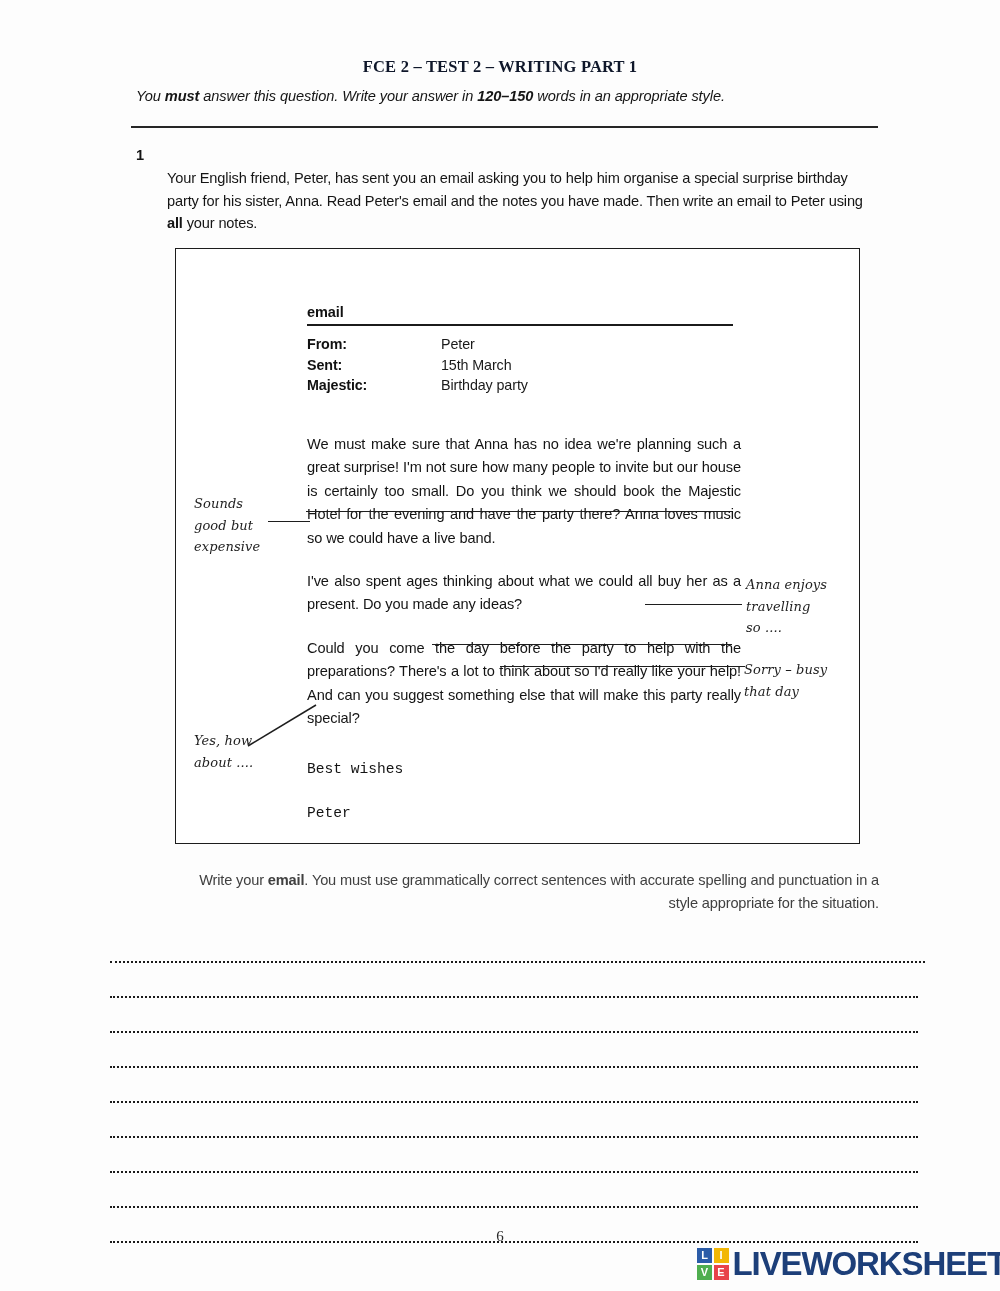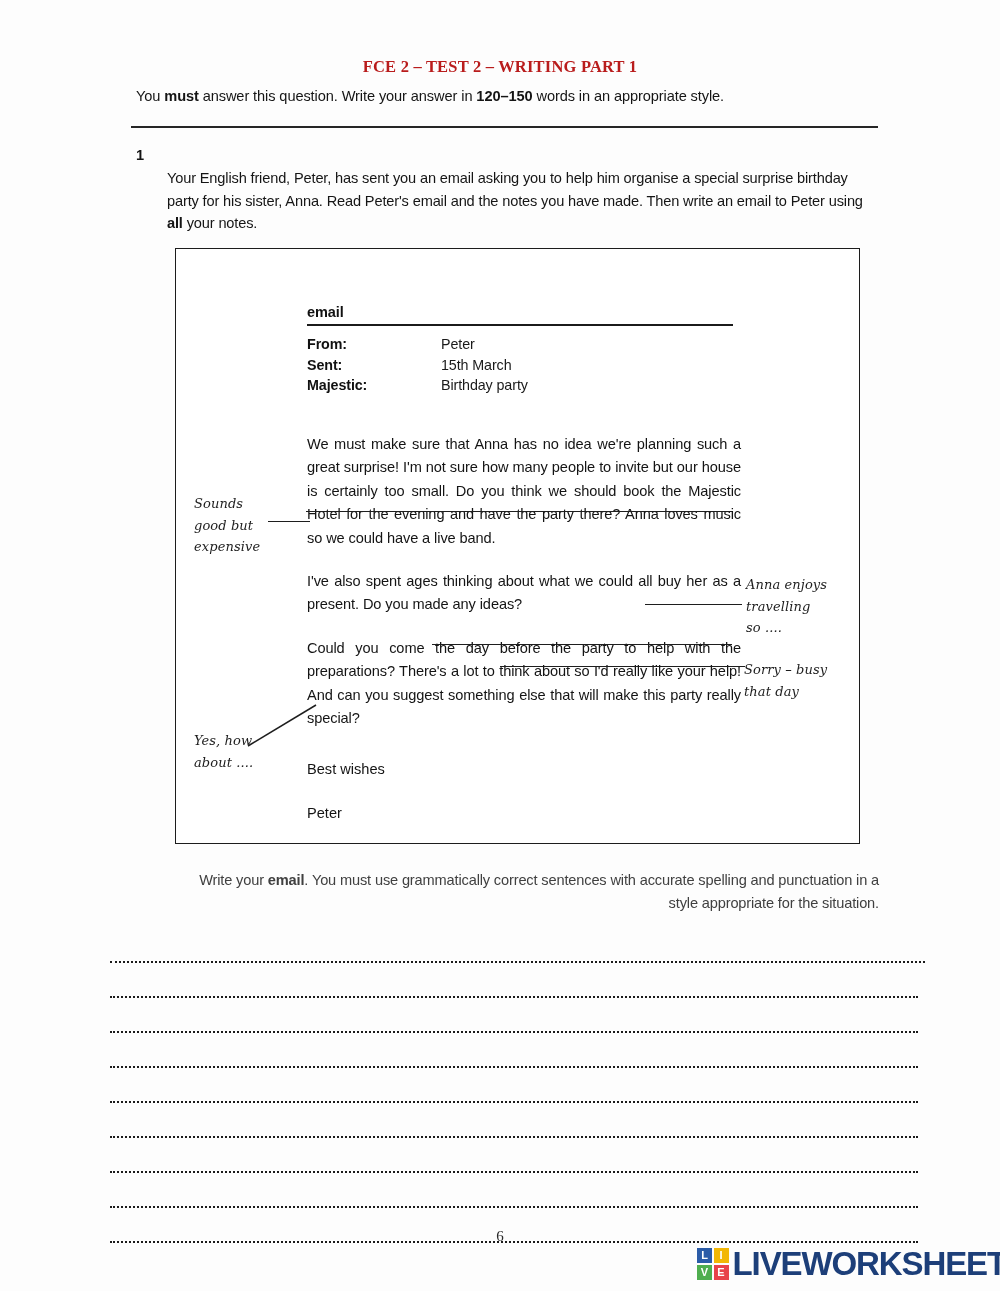--- a/index.html
+++ b/index.html
@@ -26,31 +26,32 @@
   .doc-title {
     position: absolute;
     left: 0;
     right: 0;
     top: 57px;
     text-align: center;
     font-family: "Liberation Serif", serif;
     font-weight: bold;
     font-size: 16.5px;
     letter-spacing: 0.2px;
-    color: #b91c1c;
+    color: #0f172a;
   }
 
   .must-line {
     position: absolute;
     left: 136px;
     top: 88px;
     width: 760px;
     font-size: 14.6px;
     color: #151515;
     letter-spacing: -0.1px;
+    font-style: italic;
   }
   .must-line b { font-weight: bold; }
 
   .rule {
     position: absolute;
     left: 131px;
     top: 126px;
     width: 747px;
     height: 2px;
     background: #262626;
@@ -140,20 +141,21 @@
     color: #141414;
     letter-spacing: -0.1px;
     margin: 0 0 20px 0;
   }
   .para.last { margin-bottom: 0; }
   .sign {
     font-size: 14.6px;
     line-height: 23.4px;
     color: #141414;
     margin: 0;
+    font-family: Liberation Mono, monospace;
   }
   .sign.first { margin-top: 28px; }
   .sign.second { margin-top: 20px; }
 
   
   .annot-line {
     position: absolute;
     background: #1e1e1e;
     height: 1.3px;
   }

